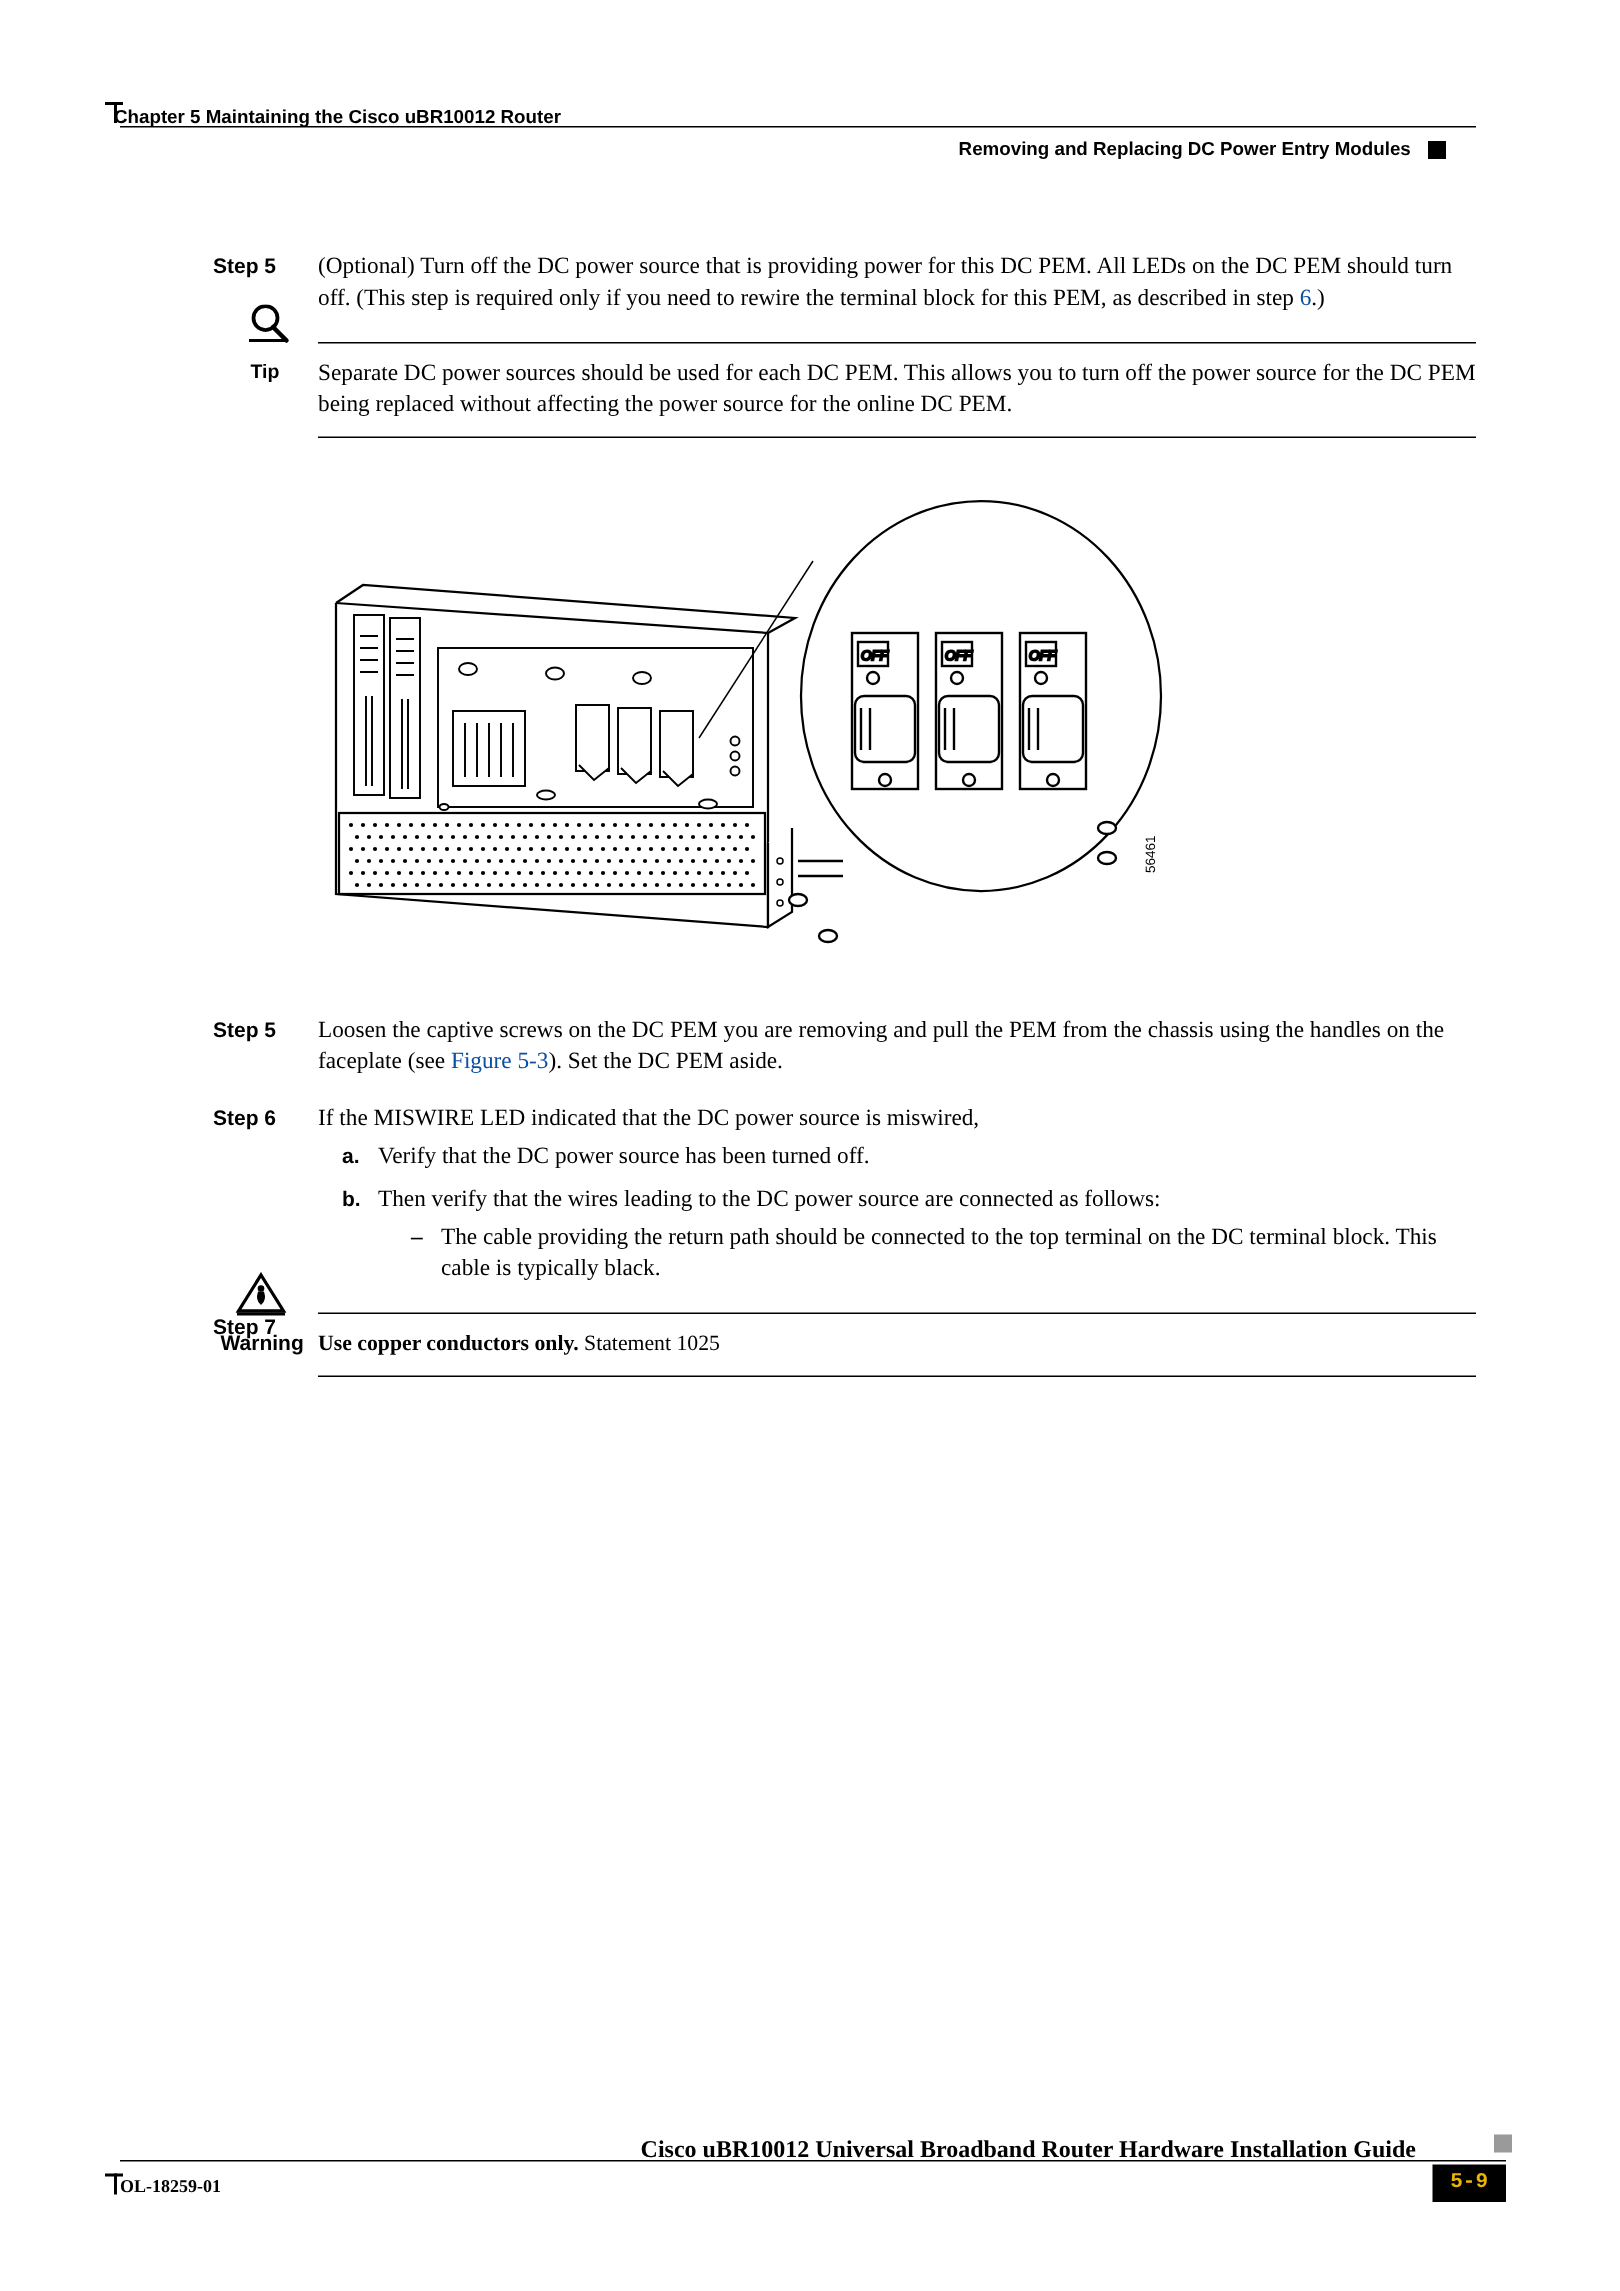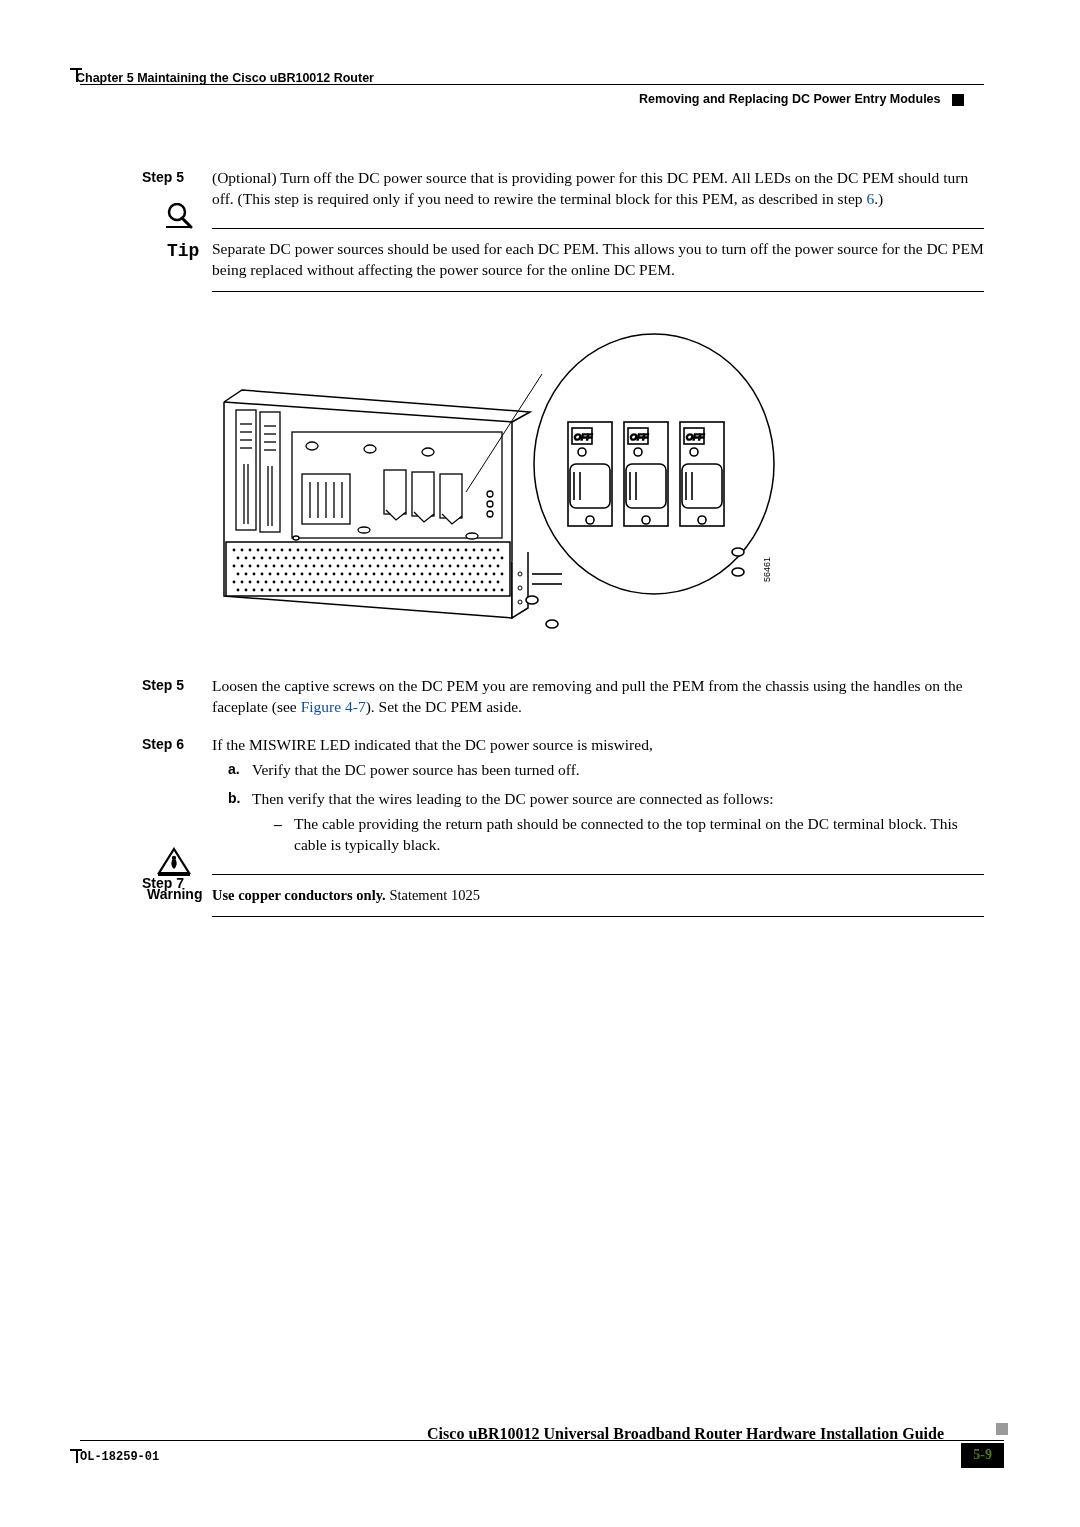--- a/index.html
+++ b/index.html
@@ -81,23 +81,23 @@
   }
   .admon-icon {
     position: absolute;
     left: -48px;
     top: -26px;
   }
   .admon-label {
     position: absolute;
     left: -45px;
     top: 10px;
-    font-family: Liberation Mono, monospace;
+    font-family: Liberation Sans, sans-serif;
     font-weight: bold;
-    font-size: 18px;
+    font-size: 13px;
   }
 
   
   .figcap {
     margin: 22px 0 10px 0;
     font-family: Arial, Helvetica, sans-serif;
     font-weight: bold;
     font-style: italic;
     font-size: 14px;
   }
@@ -159,27 +159,27 @@
     border-top: 1px solid #000;
     height: 42px;
   }
   .footer-title {
     position:absolute; right:60px; top:-18px;
     font-family: Liberation Serif, serif;
     font-weight: bold; font-size: 16px;
   }
   .footer-left {
     position:absolute; left:0; top:8px;
-    font-family: Liberation Mono, monospace;
+    font-family: Liberation Serif, serif;
     font-weight: bold; font-size: 12px;
   }
   .footer-pagebox {
     position:absolute; right:0; top:2px;
-    background:#000; color:#4d7c0f;
-    font-family: Liberation Serif, serif;
+    background:#000; color:#eab308;
+    font-family: Liberation Mono, monospace;
     font-weight:bold; font-size:14px;
     padding: 3px 12px;
     margin-left: 46px;
   }
   .crop-bl-h { position:absolute; left:-10px; top:8px; width:12px; height:2px; background:#000; }
   .crop-bl-v { position:absolute; left:-4px; top:8px; width:2px; height:14px; background:#000; }
   .crop-br   { position:absolute; right:-4px; top:-18px; width:12px; height:12px; background:#9a9a9a; }
 </style>
 </head>
 <body>
@@ -536,21 +536,21 @@
           <line x1="320" y1="270" x2="350" y2="270"></line>
         </g>
 
         <text x="558" y="268" font-family="Arial" font-size="9" fill="#000" transform="rotate(-90 558 268)"><tspan>56461</tspan></text>
       </svg>
     </div>
 
     <div class="step-row">
       <span class="step-label">Step 5</span>
       <span class="step-text">
-        <span>Loosen the captive screws on the DC PEM you are removing and pull the PEM from the chassis using the handles on the faceplate (see </span><span class="link">Figure 4-7</span><span>). Set the DC PEM aside.</span>
+        <span>Loosen the captive screws on the DC PEM you are removing and pull the PEM from the chassis using the handles on the faceplate (see </span><span class="link">Figure 5-3</span><span>). Set the DC PEM aside.</span>
       </span>
     </div>
 
     <div class="step-row">
       <span class="step-label">Step 6</span>
       <span class="step-text">If the MISWIRE LED indicated that the DC power source is miswired,</span>
 
       <div class="sub-list">
         <div class="sub-item">
           <span class="marker">a.</span>

